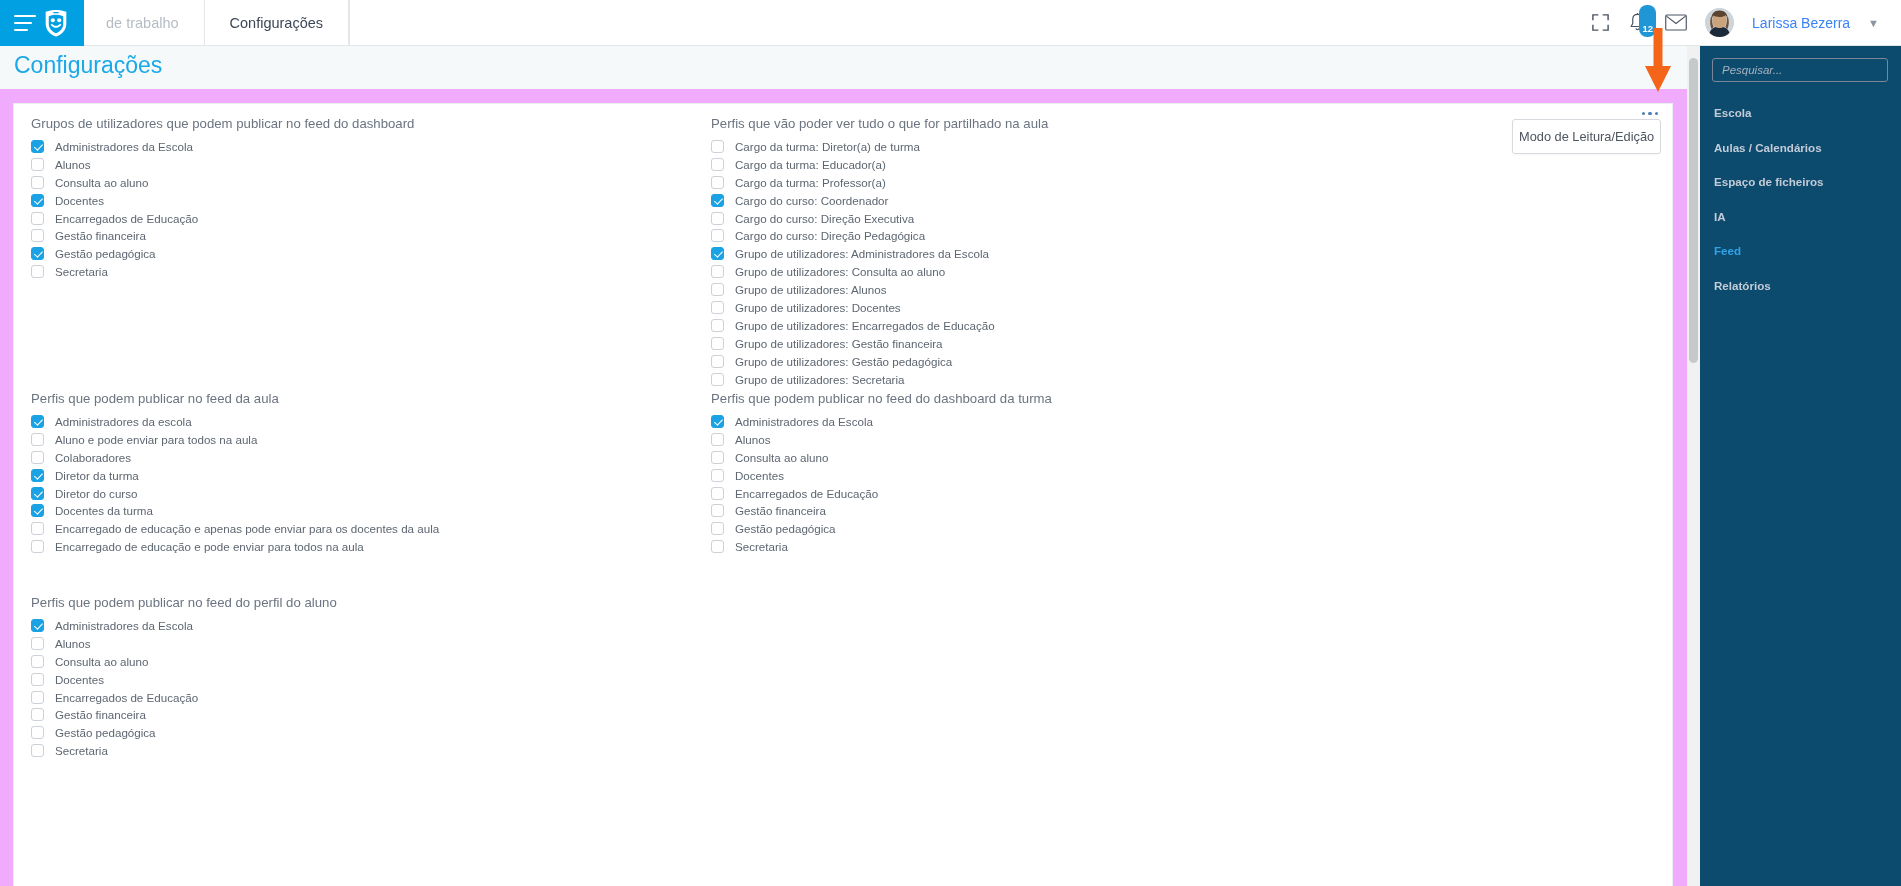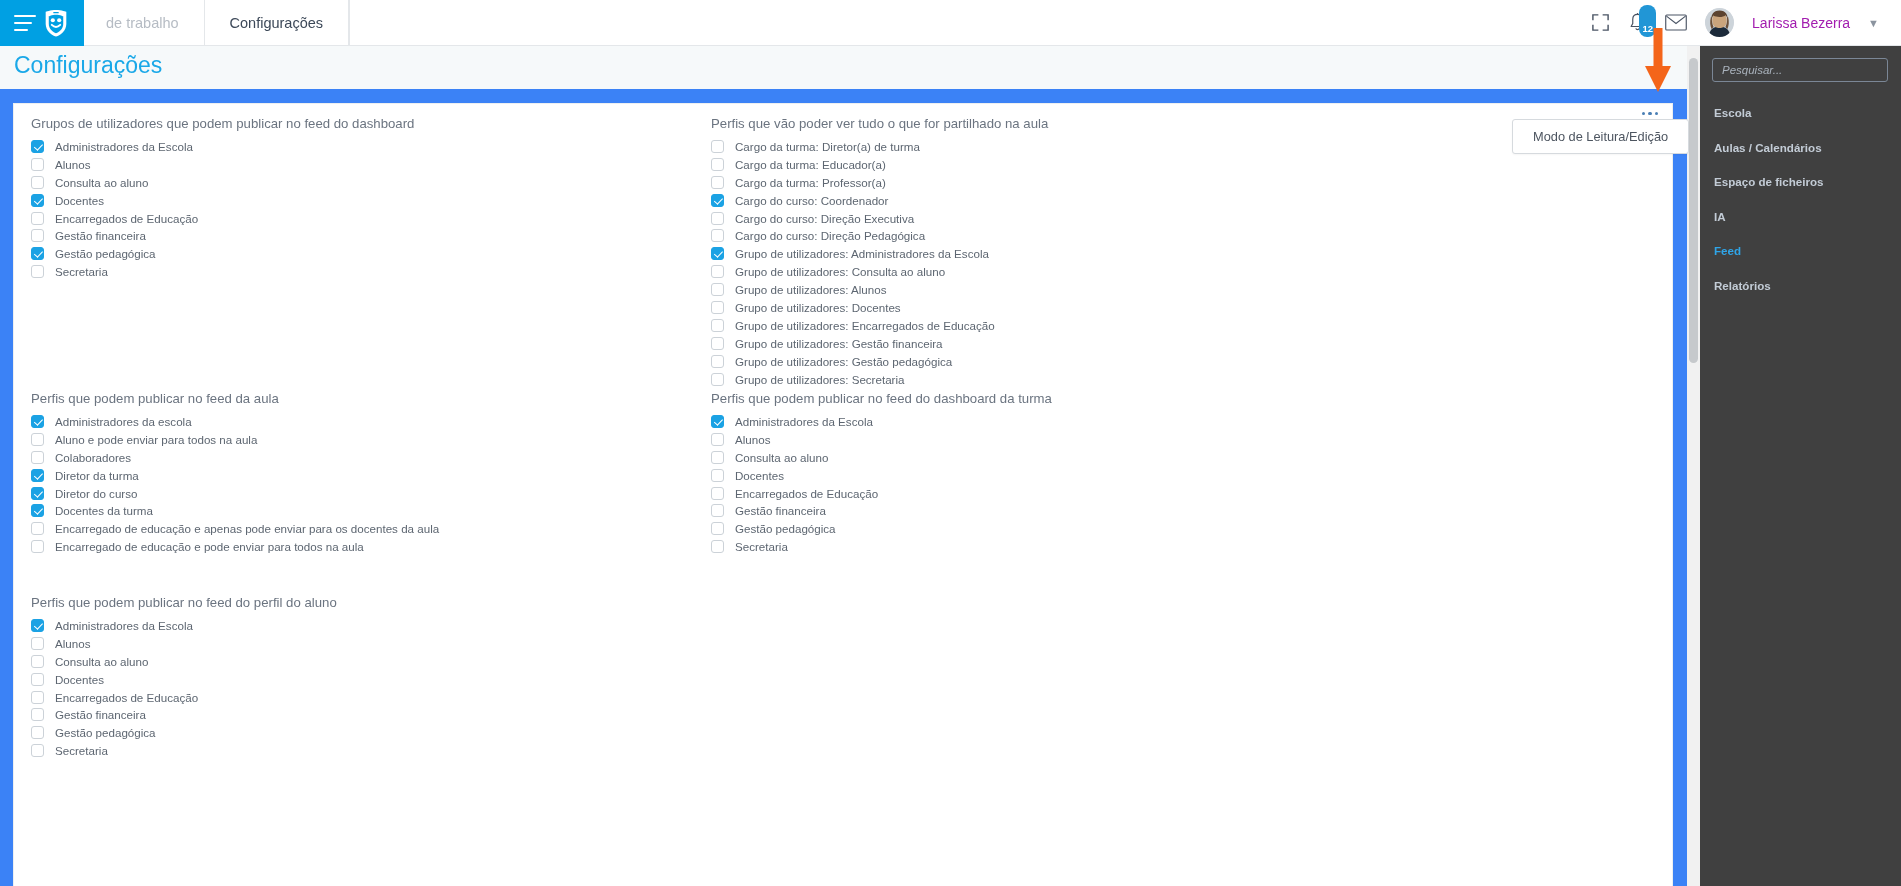--- a/index.html
+++ b/index.html
@@ -55,39 +55,39 @@
     position: absolute; top: -7px; right: -9px;
     background: #2196d6; color: #fff;
     font-size: 9.5px; font-weight: bold;
     min-width: 16px; height: 16px; line-height: 16px;
     border-radius: 8px; text-align: center; padding: 16px 3px;
   }
   #avatar {
     width: 29px; height: 29px; border-radius: 50%;
     overflow: hidden; flex: 0 0 29px; background: #d9dde2;
   }
-  #user-name { font-size: 14px; color: #a21caf; white-space: nowrap; }
+  #user-name { font-size: 14px; color: #3b82f6; white-space: nowrap; }
   #user-chev { color: #8b949f; font-size: 11px; }
 
   
   #title-band {
     position: absolute; top: 46px; left: 0;
     width: 1687px; height: 43px;
     background: #f6f9fa;
   }
   #page-title {
     position: absolute; left: 14px; top: 6px;
     font-size: 23px; color: #1aa8e8; font-weight: 400;
   }
 
   
   #canvas {
     position: absolute; top: 89px; left: 0;
     width: 1687px; height: 797px;
-    background: #3b82f6;
+    background: #f0abfc;
   }
   #card {
     position: absolute; left: 13px; top: 14px;
     width: 1660px; height: 900px;
     background: #ffffff;
     border: 1px solid #eceff1;
   }
 
   #kebab {
     position: absolute; right: 14px; top: 8px;
@@ -130,21 +130,21 @@
   .opt-label { font-size: 11.6px; color: #5d6671; white-space: nowrap; }
 
   
   #arrow { position: absolute; left: 1644px; top: 28px; z-index: 60; }
 
   
   #tooltip {
     position: absolute; left: 1512px; top: 119px;
     background: #ffffff; border: 1px solid #d6dade;
     border-radius: 3px;
-    padding: 9px 20px;
+    padding: 9px 6px;
     font-size: 12.8px; color: #4d5560;
     white-space: nowrap;
     z-index: 55;
     box-shadow: 0 1px 2px rgba(0,0,0,0.04);
   }
 
   
   #page-scrollbar {
     position: absolute; left: 1687px; top: 46px;
     width: 13px; height: 840px;
@@ -153,21 +153,21 @@
   #page-scroll-thumb {
     position: absolute; left: 2px; top: 12px;
     width: 9px; height: 305px;
     background: #c6c9cc; border-radius: 5px;
   }
 
   
   #sidebar {
     position: absolute; left: 1700px; top: 46px;
     width: 201px; height: 840px;
-    background: #404040;
+    background: #0c4a6e;
     padding: 12px 12px 0 12px;
   }
   #sb-search {
     width: 176px; height: 24px;
     border: 1px solid #7b8796; border-radius: 3px;
     background: transparent;
     color: #d2d8de;
     font-size: 11.5px; font-style: italic;
     padding: 0 9px;
     outline: none;

